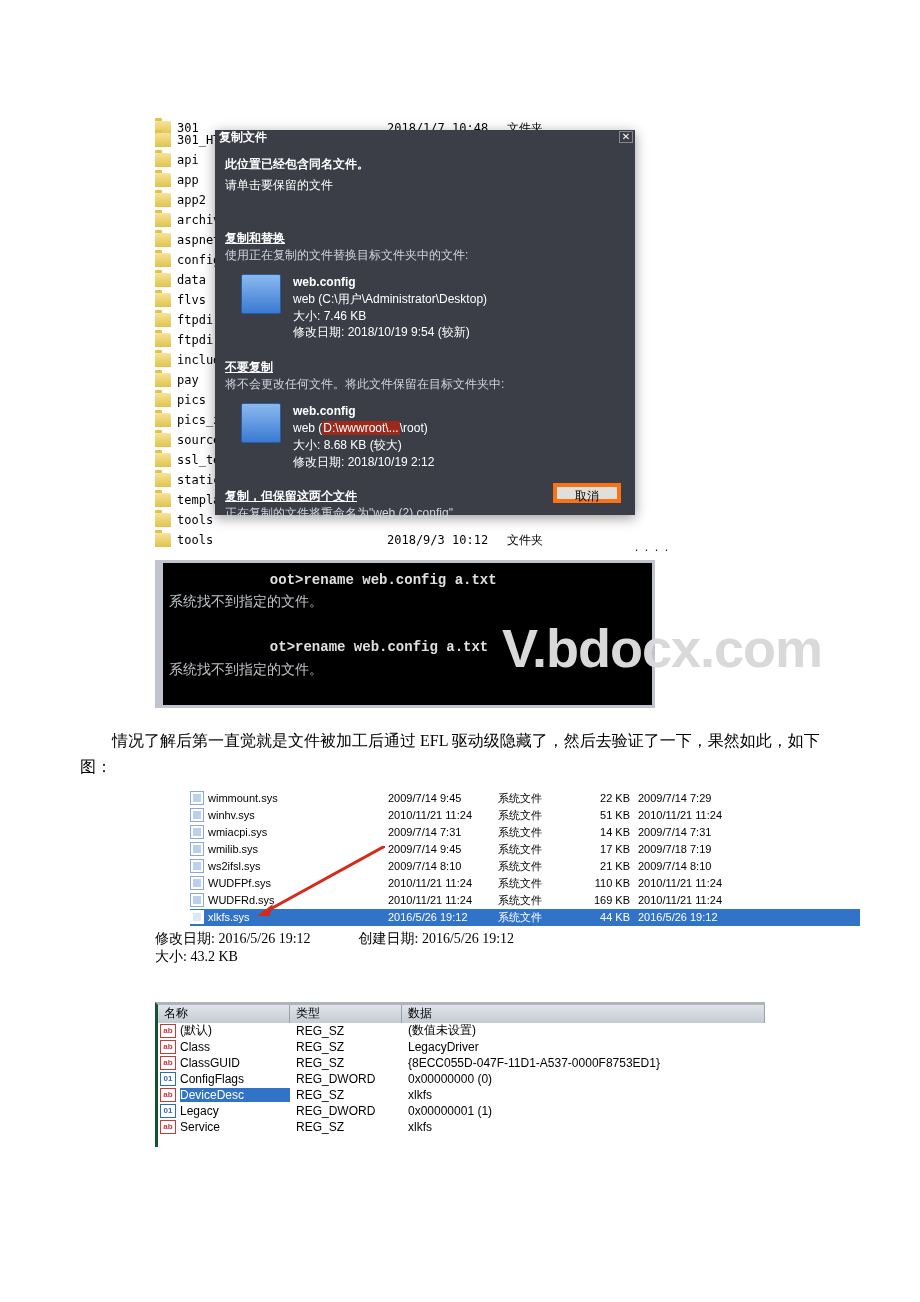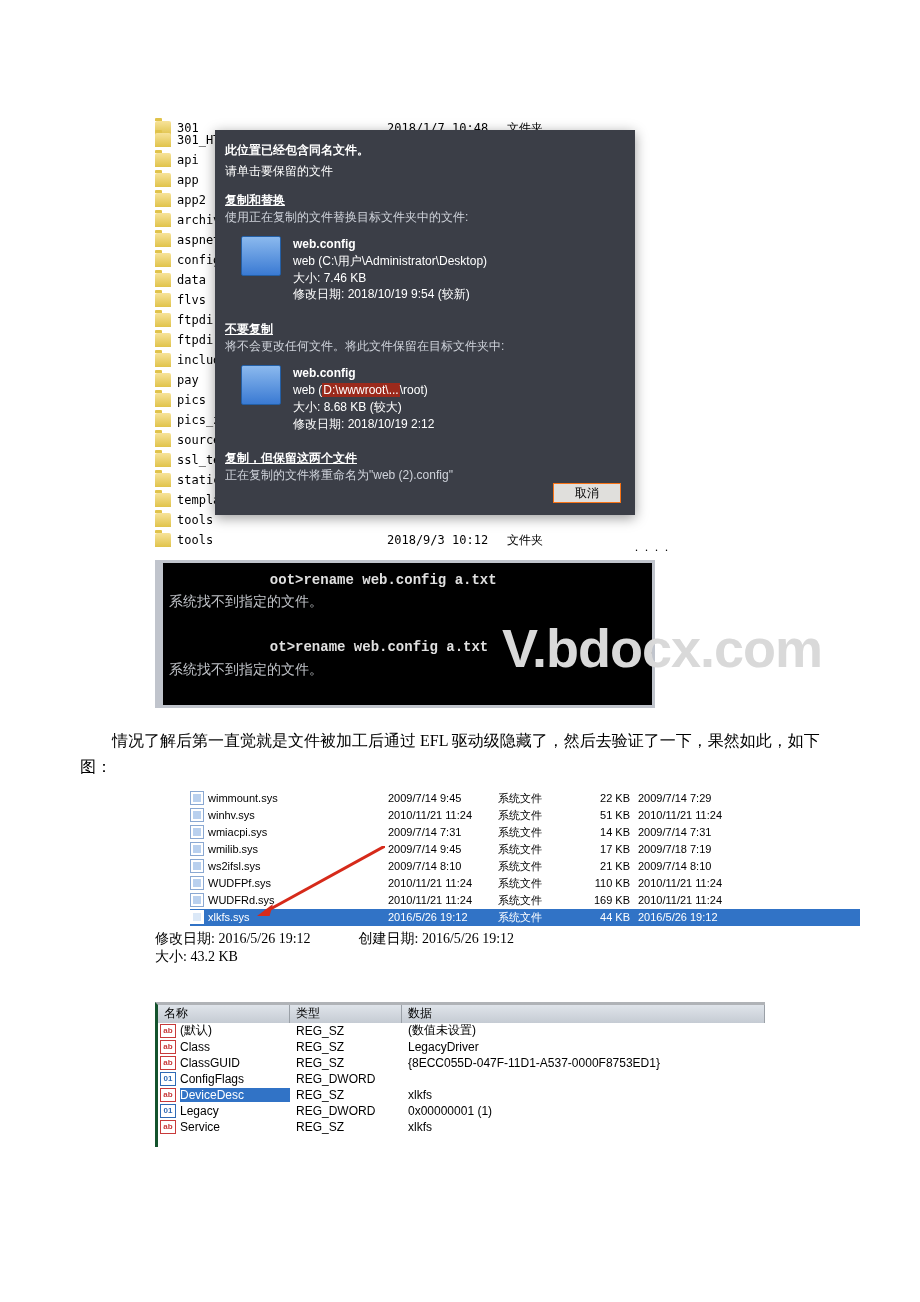--- a/index.html
+++ b/index.html
@@ -14,31 +14,31 @@
   .folder-type { width: 60px; }
   .sidebar { position: absolute; left: 0; top: 0; }
   .sidebar .folder-row { width: 60px; }
   .sidebar .folder-name { width: 44px; }
   .dialog { position: absolute; left: 60px; top: 20px; width: 420px; height: 385px; background: #3b3e47; color: #fff; font-family: SimSun, Arial; font-size: 12px; box-shadow: 0 3px 12px rgba(0,0,0,.4); }
   .dialog .titlebar { height: 14px; display: flex; align-items: center; justify-content: space-between; padding: 0 2px; background: #3b3e47; }
   .dialog .titlebar .ttl { font-weight: bold; color: #fff; font-size: 12px; padding-left: 2px; }
   .dialog .titlebar .closebtn { width: 14px; height: 12px; background: #3b3e47; border: 1px solid #888; color: #fff; font-size: 10px; text-align: center; line-height: 10px; cursor: pointer; }
   .dialog .body { padding: 12px 10px; }
   .dialog .msg { margin-bottom: 4px; font-weight: bold; }
-  .dialog .sub { margin-bottom: 12px; }
+  .dialog .sub { margin-bottom: 36px; }
   .dialog .option { margin-bottom: 10px; }
   .dialog .option .opthdr { font-weight: bold; color: #fff; text-decoration: underline; }
   .dialog .option .optdesc { color: #cfd3db; }
   .dialog .fileblock { display: flex; align-items: flex-start; margin-top: 4px; margin-bottom: 18px; padding-left: 16px; }
   .dialog .fileicon { width: 40px; height: 40px; background: linear-gradient(#8bb9ee, #3a7ad3); border: 1px solid #245fa5; border-radius: 2px; margin-right: 12px; flex-shrink: 0; }
   .dialog .fileinfo { line-height: 1.4; }
   .dialog .fileinfo .fname { font-weight: bold; }
   .dialog .fileinfo .redish { background: #9b2a1c; color: #fff; padding: 0 1px; }
   .dialog .cancelwrap { position: absolute; right: 14px; bottom: 12px; }
-  .dialog .cancelbtn { width: 68px; height: 20px; background: #e0dfdc; border: 1px solid #f97316; font-size: 12px; text-align: center; line-height: 18px; color: #000; cursor: pointer; }
+  .dialog .cancelbtn { width: 68px; height: 20px; background: #e0dfdc; border: 4px solid #f97316; font-size: 12px; text-align: center; line-height: 18px; color: #000; cursor: pointer; }
   .ellipsis { position: absolute; left: 480px; top: 430px; font-family: SimSun; font-size: 12px; letter-spacing: 2px; color: #000; }
   .top-row1 { position: absolute; left: 0; top: 8px; }
   .top-row2 { position: absolute; left: 0; top: 20px; }
   .top-row1 .folder-name, .top-row2 .folder-name { width: 210px; }
   .bottom-rows { position: absolute; left: 0; top: 420px; }
   .cmdshot { width: 500px; margin-left: 155px; margin-top: 10px; background: #000; padding: 6px 8px 2px 6px; font-family: "Courier New", monospace; font-size: 14px; line-height: 1.6; position: relative; border: 3px solid #c0c4cc; border-left-width: 8px; }
   .cmdshot .line { white-space: pre; }
   .cmdshot .white { color: #e0e0e0; font-weight: bold; }
   .cmdshot .cn { color: #bfc2c7; }
   .watermark { position: absolute; right: -170px; top: 42px; color: #d9d9d9; font-size: 54px; font-weight: 600; letter-spacing: -1px; pointer-events: none; font-family: Arial, sans-serif; }
@@ -168,20 +168,24 @@
           <span class="folder-icon"></span>
           <span class="folder-name">template</span>
         </div>
         <div class="folder-row">
           <span class="folder-icon"></span>
           <span class="folder-name">tools</span>
         </div>
       </div>
 
     <div class="dialog">
+      <div class="titlebar">
+        <span class="ttl">复制文件</span>
+        <span class="closebtn">✕</span>
+      </div>
       <div class="body">
         <div class="msg">此位置已经包含同名文件。</div>
         <div class="sub">请单击要保留的文件</div>
 
         <div class="option">
           <span class="opthdr">复制和替换</span><br>
           <span class="optdesc">使用正在复制的文件替换目标文件夹中的文件:</span>
         </div>
         <div class="fileblock">
           <div class="fileicon"></div>
@@ -340,20 +344,21 @@
         <div class="reg-row">
           <span class="reg-icon ab"></span>
           <span class="rn">ClassGUID</span>
           <span class="rt">REG_SZ</span>
           <span class="rd">{8ECC055D-047F-11D1-A537-0000F8753ED1}</span>
         </div>
         <div class="reg-row">
           <span class="reg-icon dw"></span>
           <span class="rn">ConfigFlags</span>
           <span class="rt">REG_DWORD</span>
+          <span class="rd">0x00000000 (0)</span>
         </div>
         <div class="reg-row sel">
           <span class="reg-icon ab"></span>
           <span class="rn">DeviceDesc</span>
           <span class="rt">REG_SZ</span>
           <span class="rd">xlkfs</span>
         </div>
         <div class="reg-row">
           <span class="reg-icon dw"></span>
           <span class="rn">Legacy</span>

